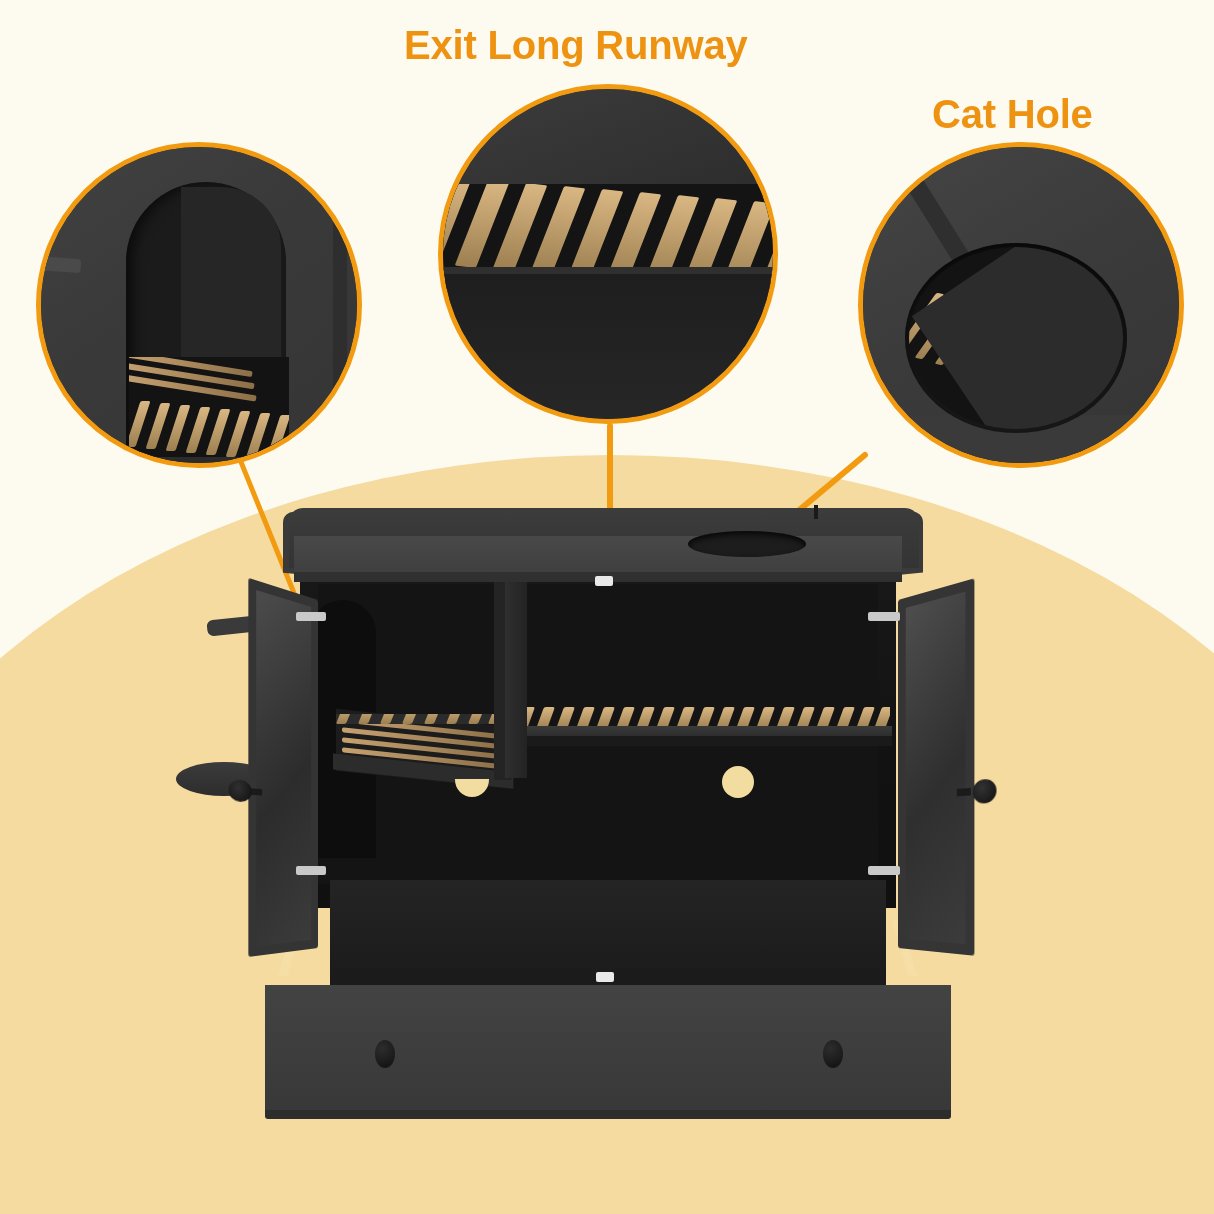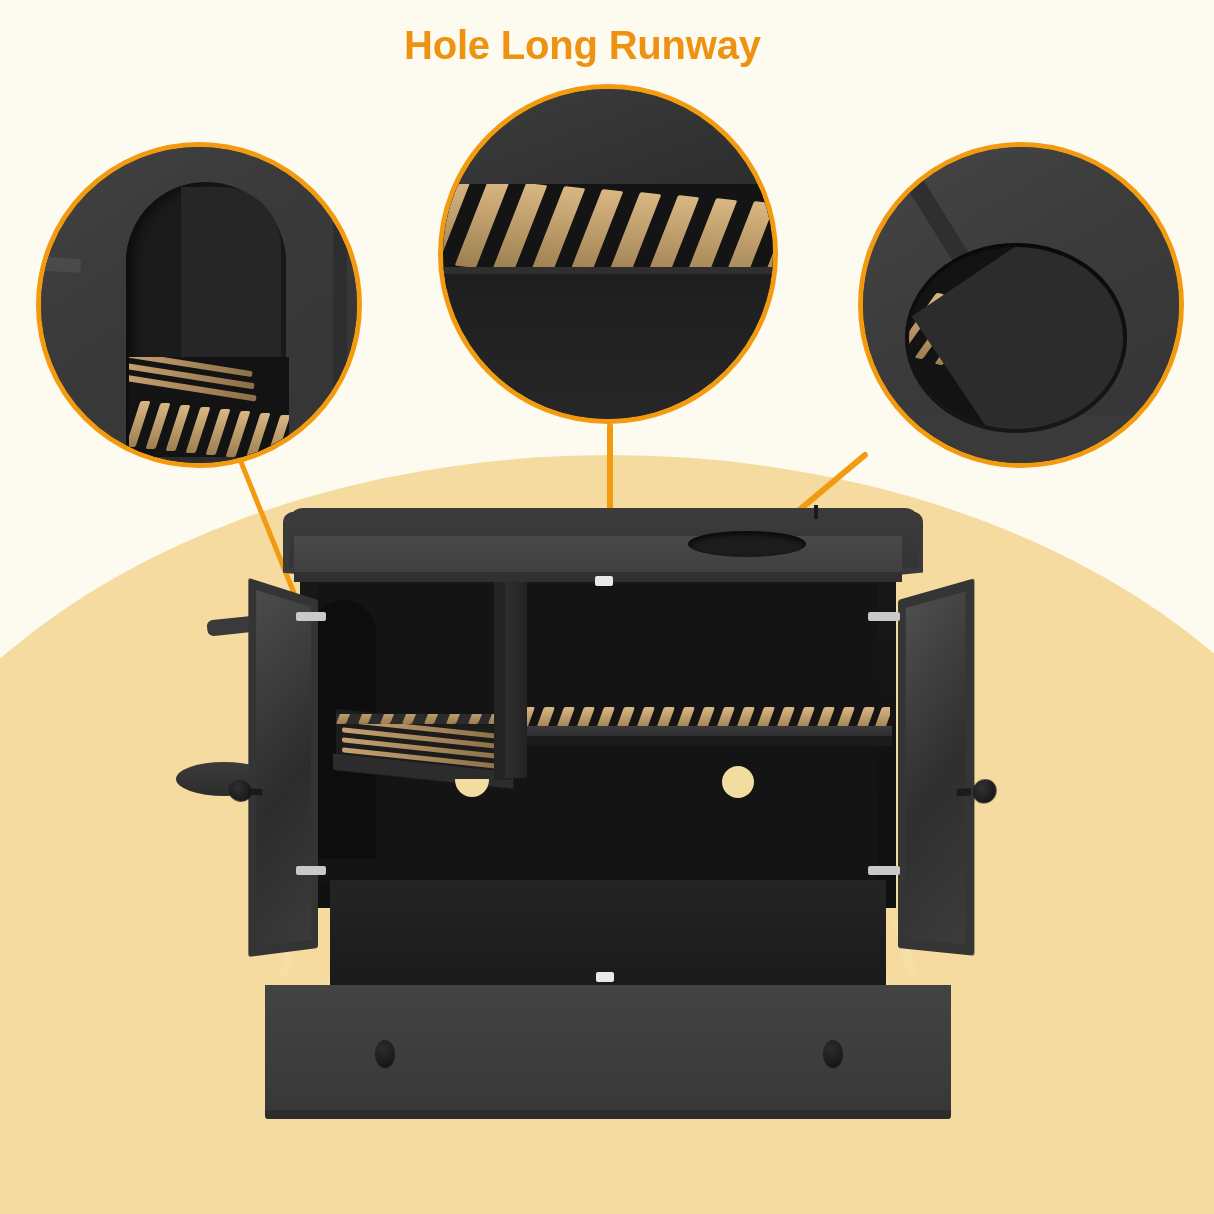--- a/index.html
+++ b/index.html
@@ -457,15 +457,16 @@
             <div class="slat" style="left:86px;top:70px;width:9px;height:60px;transform:skewX(-28deg) rotate(10deg);"></div>
             <div class="slat" style="left:106px;top:76px;width:9px;height:60px;transform:skewX(-28deg) rotate(10deg);"></div>
             <div class="slat" style="left:126px;top:82px;width:9px;height:60px;transform:skewX(-28deg) rotate(10deg);"></div>
           </div>
           <div id="ch-wedge"></div>
         </div>
       </div>
     </div>
   </div>
 
-  <div class="callout-label" id="label-runway">Hole Long Runway</div>
+  <div class="callout-label" id="label-runway">Exit Long Runway</div>
+  <div class="callout-label" id="label-hole">Cat Hole</div>
 
 </div>
 
 </body></html>

